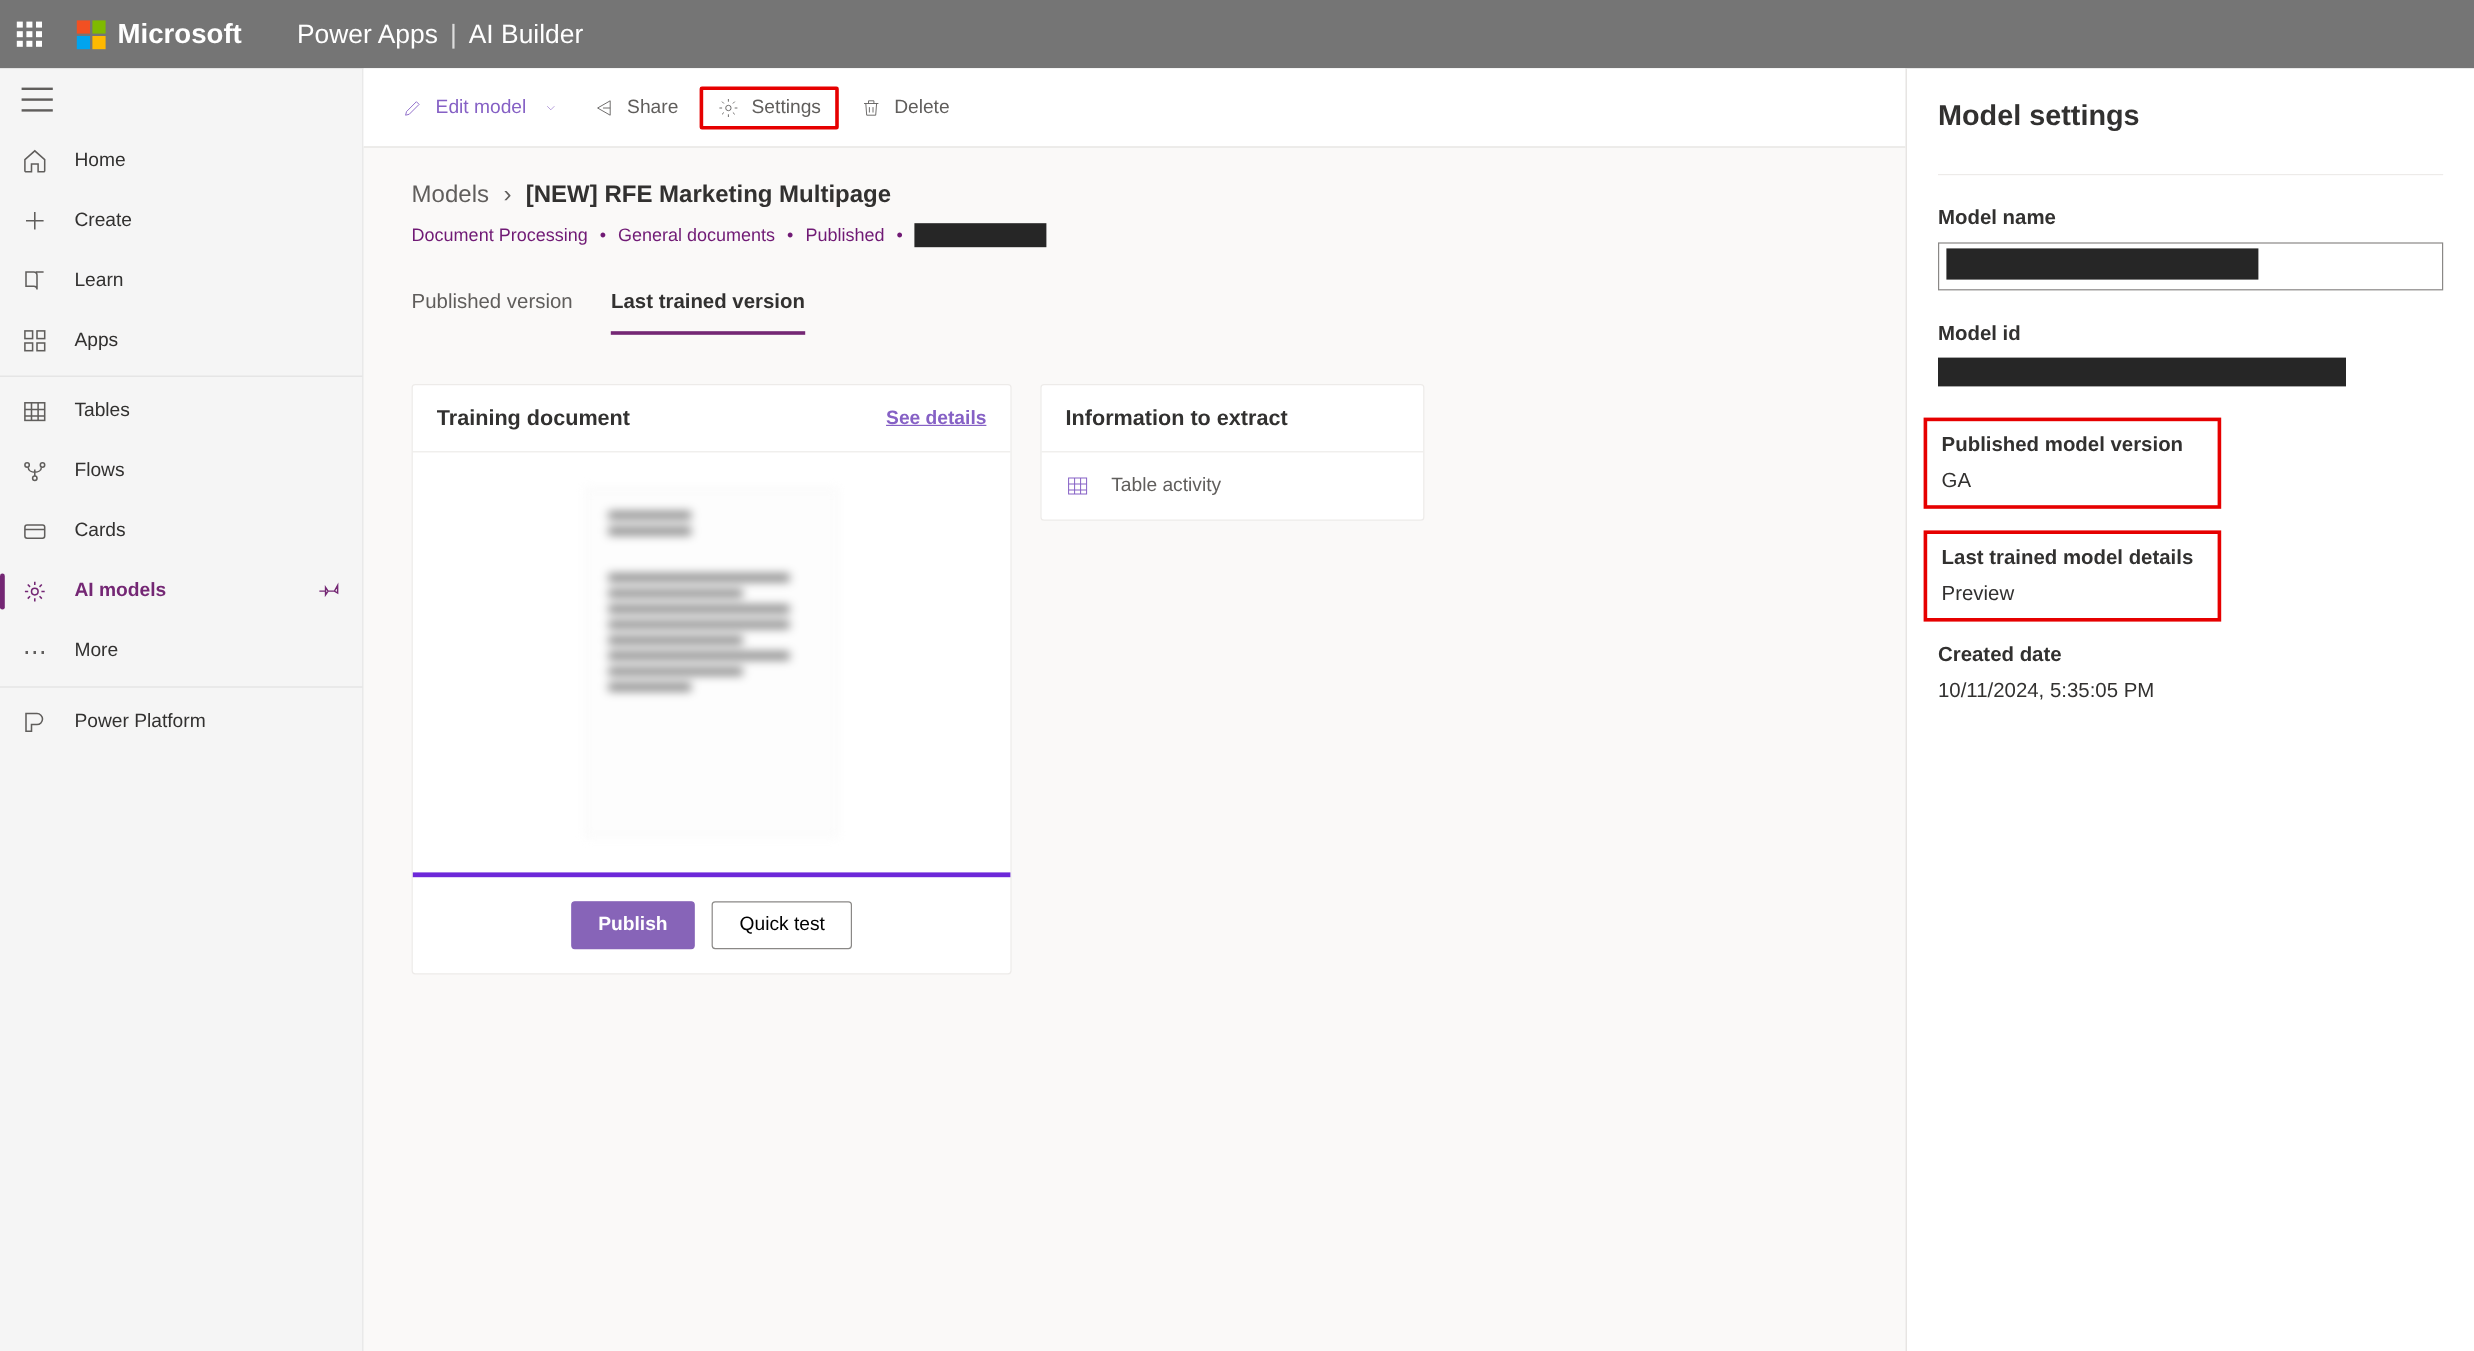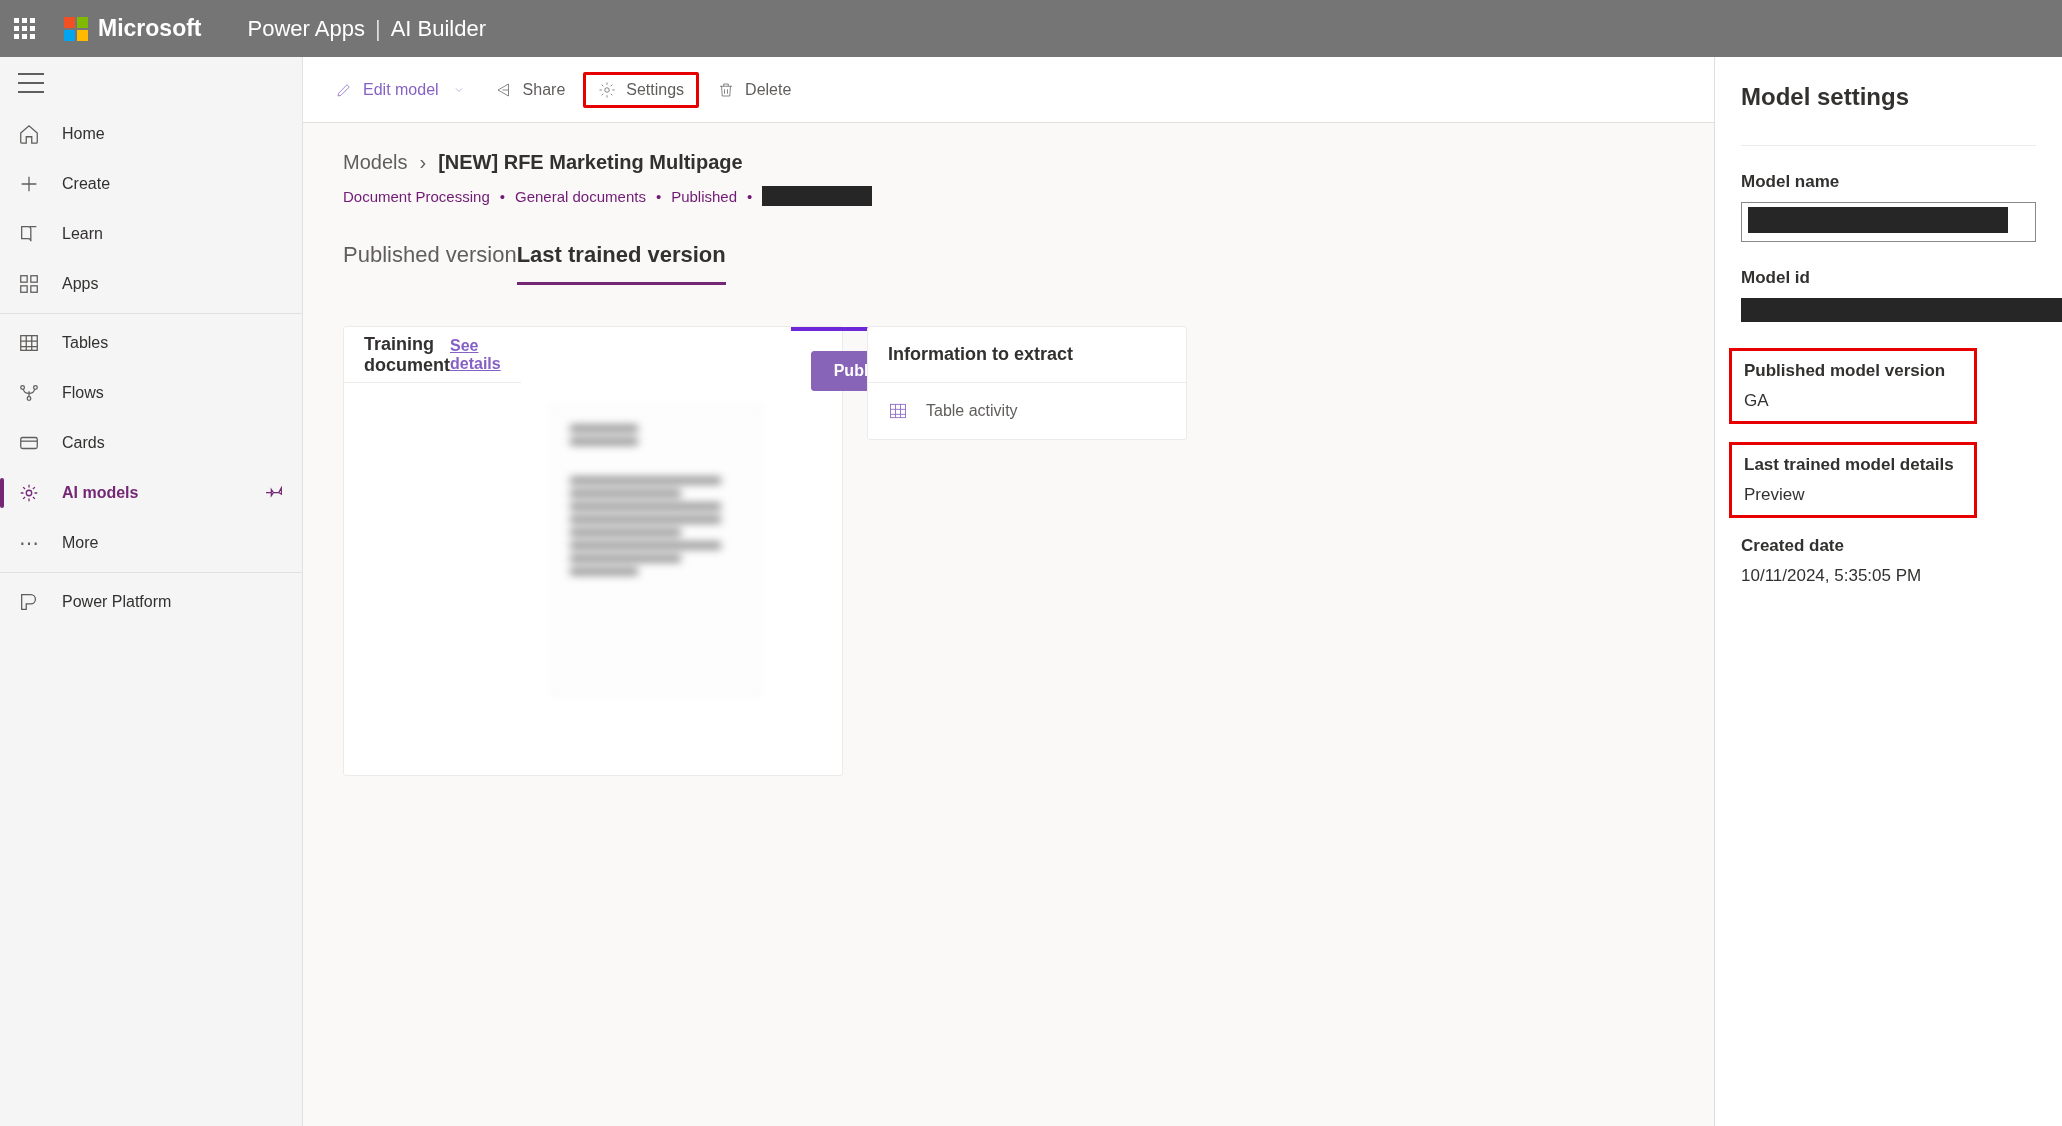--- a/index.html
+++ b/index.html
@@ -40,43 +40,43 @@
   .cmd-btn svg { stroke: currentColor; fill:none; }
   .cmd-btn .chev { margin-left: 4px; }
   .cmd-hl { border: 3px solid #e60000; }
 
   .page-body { padding: 28px 40px; overflow:auto; flex:1 1 auto; }
   .bc { display:flex; align-items:center; gap: 12px; font-size: 20px; color:#605e5c; }
   .bc .current { color:#323130; font-weight:600; }
   .meta-row { margin-top: 12px; color:#701a75; font-size:15px; display:flex; align-items:center; gap: 10px; }
   .meta-redact { display:inline-block; width:110px; height:20px; background:#262626; vertical-align:middle; }
 
-  .tabs { margin-top: 36px; display:flex; font-size: 22px; color:#605e5c; border-bottom: 1px solid transparent;}
+  .tabs { margin-top: 36px; display:flex; gap: 32px; font-size: 17px; color:#605e5c; border-bottom: 1px solid transparent;}
   .tab { padding-bottom: 14px; cursor:pointer; }
   .tab.active { color:#323130; font-weight:600; border-bottom: 3px solid #742774; }
 
   .cards { margin-top: 40px; display:flex; gap: 24px; align-items:flex-start; }
   .card { background:white; border:1px solid #edebe9; border-radius:3px; }
-  .card.training { width: 500px; min-height: 450px; display:flex; flex-direction:row; }
+  .card.training { width: 500px; min-height: 450px; display:flex; flex-direction:column; }
   .card-header { height:56px; border-bottom:1px solid #edebe9; display:flex; align-items:center; justify-content:space-between; padding:0 20px; font-size:18px; font-weight:600; color:#323130; }
   .see-details { color:#8661c5; font-weight:700; font-size:16px; text-decoration: underline; cursor:pointer; }
   .doc-preview { flex:1; display:flex; align-items:center; justify-content:center; padding: 30px; }
   .doc-thumb { width: 210px; height: 290px; background: #fdfdfd; border:1px solid #eee; filter: blur(4px); padding: 18px; display:flex; flex-direction:column; gap:6px; }
   .doc-thumb .line { height:7px; background:#888; border-radius:1px; }
   .doc-thumb .line.short { width:40%; } .doc-thumb .line.med { width:65%; } .doc-thumb .line.long { width:88%; }
   .card-footer { padding: 20px; display:flex; gap: 14px; justify-content:center; border-top:4px solid #6d28d9;}
   .btn { height:40px; padding: 0 22px; border-radius:3px; border:1px solid #8a8886; background:white; font-size:16px; cursor:pointer; }
   .btn.primary { background:#8764b8; border-color:#8764b8; color:white; font-weight:600; }
 
   .card.info { width: 320px; }
   .info-row { display:flex; align-items:center; gap: 18px; padding: 18px 20px; color:#605e5c; font-size:16px; cursor:pointer; }
   .info-row svg { stroke:#8661c5; fill:none; }
 
   
-  .panel { width: 348px; background:white; border-left:1px solid #e1dfdd; padding: 26px 26px; overflow:auto; }
+  .panel { width: 474px; background:white; border-left:1px solid #e1dfdd; padding: 26px 26px; overflow:auto; }
   .panel h1 { font-size: 24px; font-weight:600; margin-bottom: 34px; }
   .panel .hr { height:1px; background:#edebe9; margin-bottom: 26px; }
   .panel label { display:block; font-size:17px; font-weight:600; margin-bottom: 10px; color:#323130; }
   .panel .textbox { width:100%; height:40px; border:1px solid #8a8886; padding: 4px 6px; }
   .panel .redact-box { background:#262626; width: 260px; height:26px; }
   .panel .redact-strip { background:#262626; width: 340px; height:24px; }
   .field-group { margin-bottom: 26px; }
   .field-group.hl { border: 3px solid #e60000; padding: 10px 12px; margin-left:-12px; margin-right:-40px; margin-bottom: 18px; width: 248px;}
   .field-group .val { font-size: 17px; color:#323130; font-weight:400; margin-top:2px; }
 

